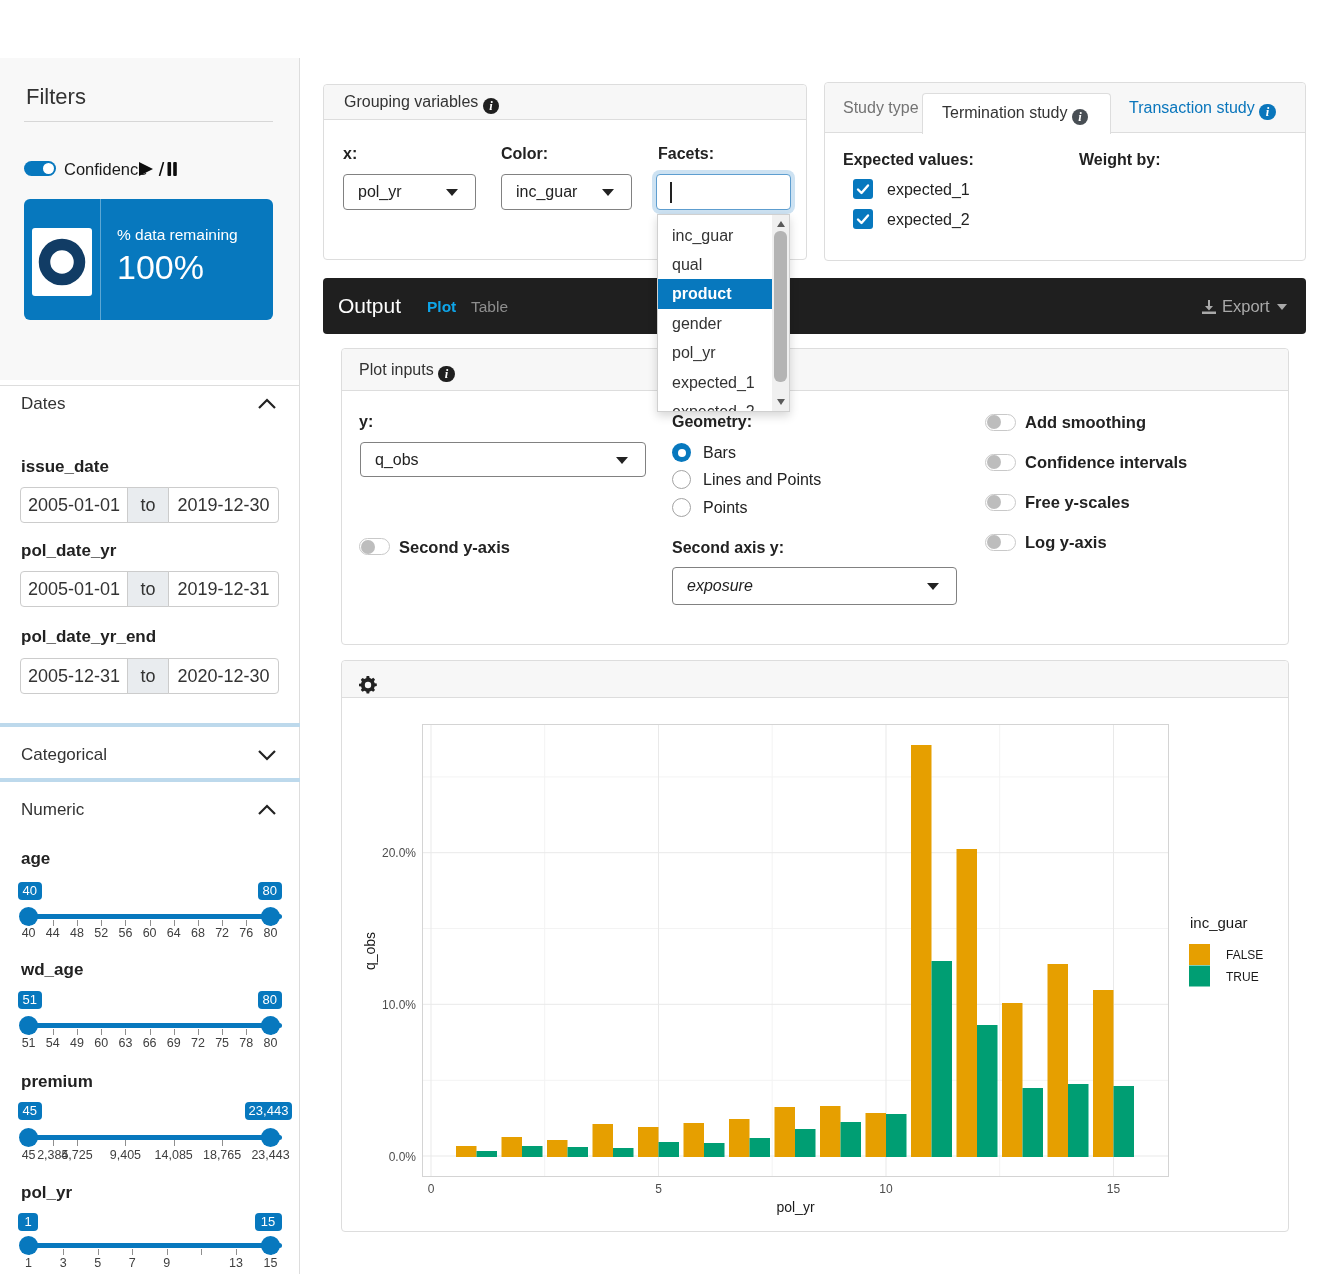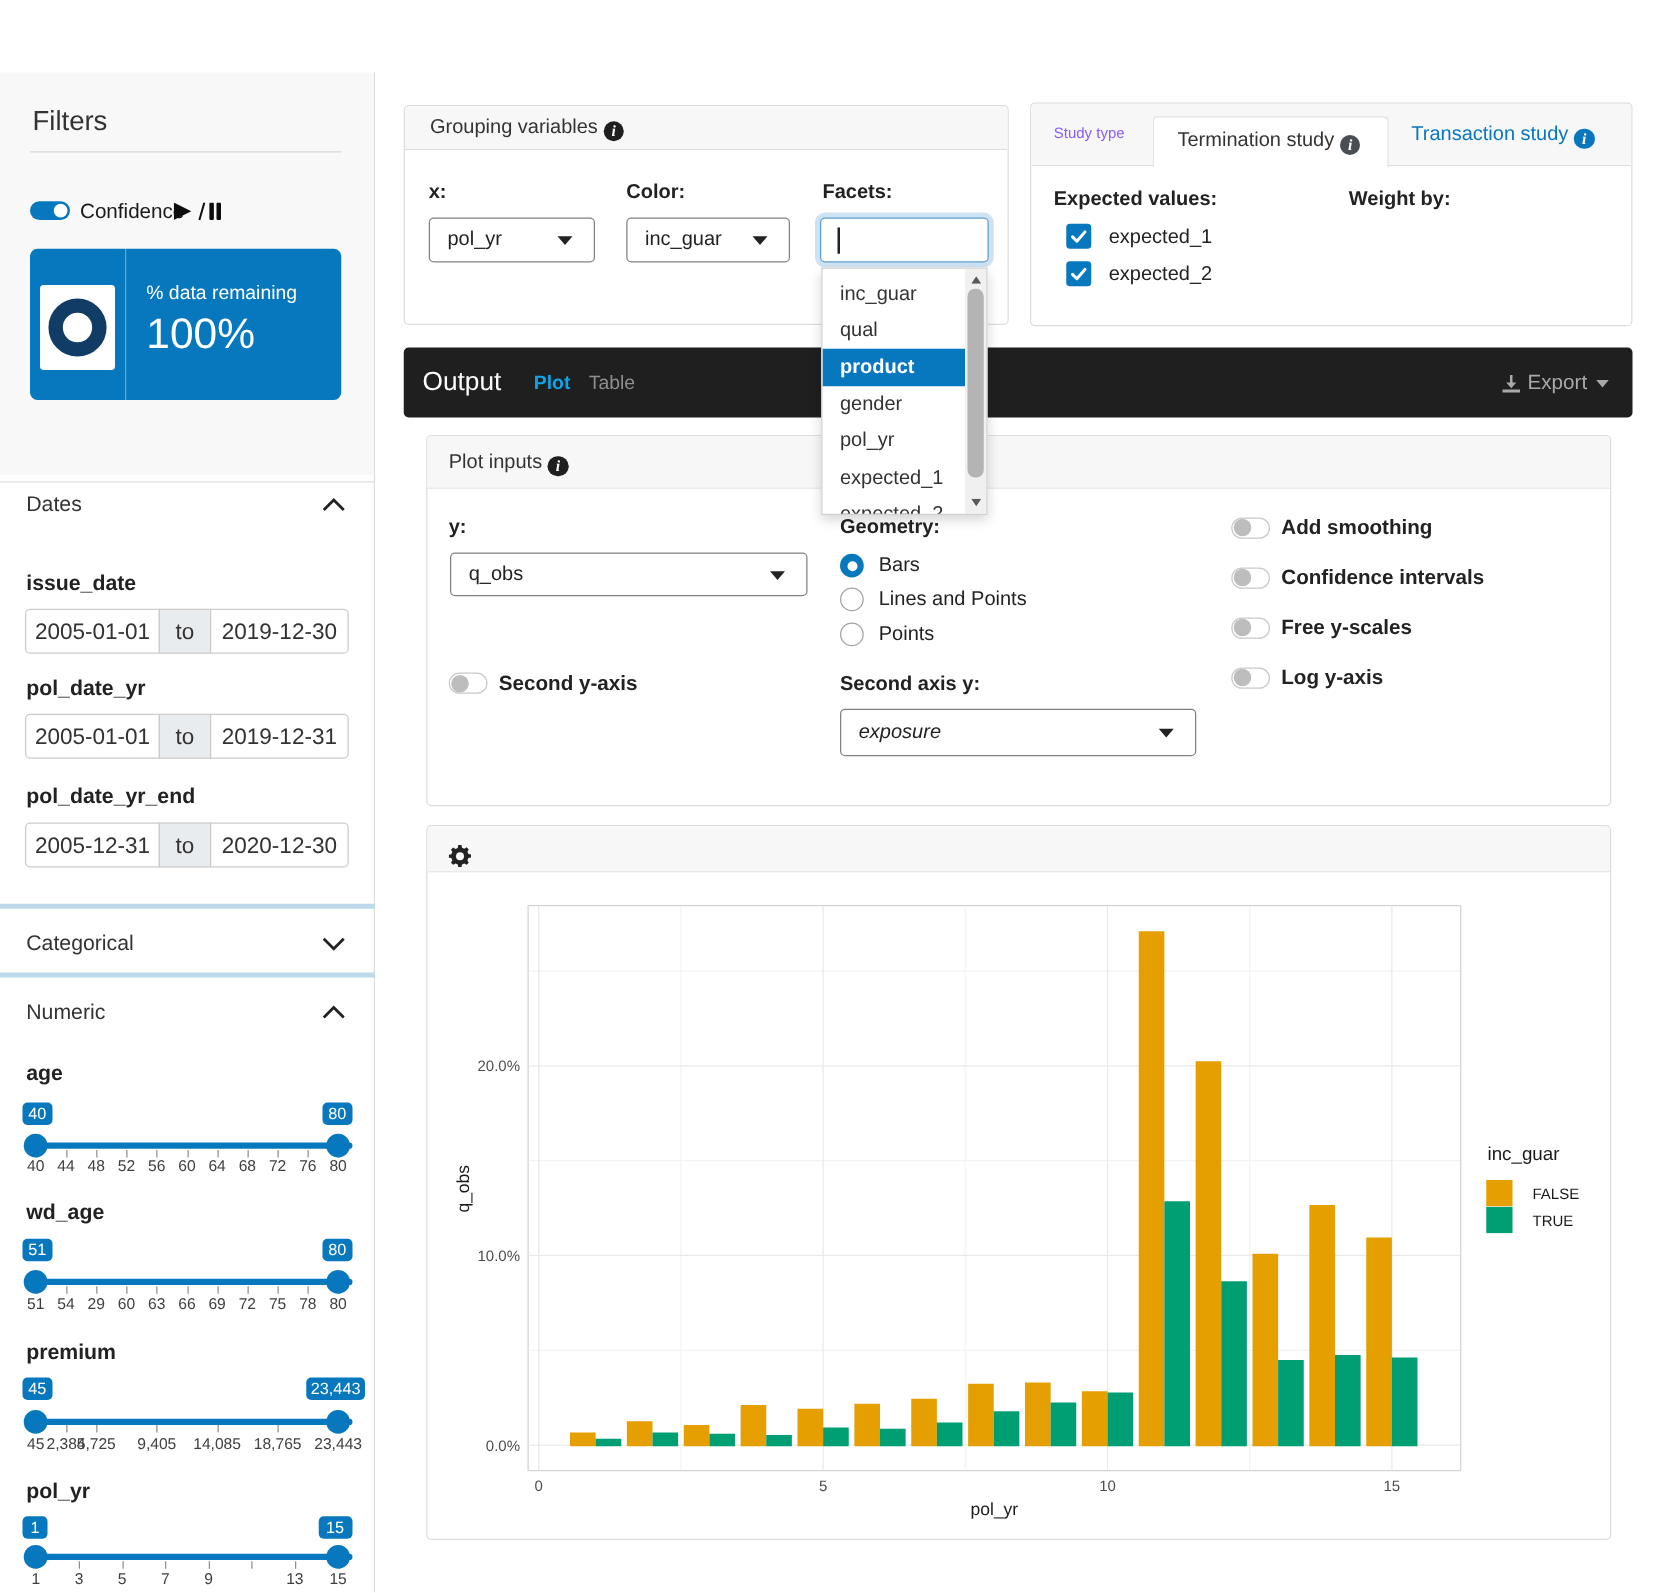--- a/index.html
+++ b/index.html
@@ -126,21 +126,21 @@
 <div class="shandle" style="left:261.0px; top:849.0px;"></div>
 <div class="slabel" style="top:902px;">wd_age</div>
 <div class="bubble" style="left:18px; top:933px; width:23.5px;">51</div>
 <div class="bubble" style="left:258.0px; top:933px; width:23.5px;">80</div>
 <div class="strack" style="top:965px;"></div>
 <div class="abs" style="left:28.6px; top:970.5px; width:1px; height:6px; background:#8f8f8f;"></div>
 <div class="ticklabel" style="left:28.6px; top:978px;">51</div>
 <div class="abs" style="left:52.8px; top:970.5px; width:1px; height:6px; background:#8f8f8f;"></div>
 <div class="ticklabel" style="left:52.8px; top:978px;">54</div>
 <div class="abs" style="left:77.0px; top:970.5px; width:1px; height:6px; background:#8f8f8f;"></div>
-<div class="ticklabel" style="left:77.0px; top:978px;">29</div>
+<div class="ticklabel" style="left:77.0px; top:978px;">49</div>
 <div class="abs" style="left:101.2px; top:970.5px; width:1px; height:6px; background:#8f8f8f;"></div>
 <div class="ticklabel" style="left:101.2px; top:978px;">60</div>
 <div class="abs" style="left:125.4px; top:970.5px; width:1px; height:6px; background:#8f8f8f;"></div>
 <div class="ticklabel" style="left:125.4px; top:978px;">63</div>
 <div class="abs" style="left:149.6px; top:970.5px; width:1px; height:6px; background:#8f8f8f;"></div>
 <div class="ticklabel" style="left:149.6px; top:978px;">66</div>
 <div class="abs" style="left:173.7px; top:970.5px; width:1px; height:6px; background:#8f8f8f;"></div>
 <div class="ticklabel" style="left:173.7px; top:978px;">69</div>
 <div class="abs" style="left:197.9px; top:970.5px; width:1px; height:6px; background:#8f8f8f;"></div>
 <div class="ticklabel" style="left:197.9px; top:978px;">72</div>
@@ -211,21 +211,21 @@
   <div class="sel" style="left:177px; top:89px; width:131px; height:36px;">
           <span class="txt">inc_guar</span>
           <span class="caret" style="right:17px;"></span>
         </div>
   <div class="sel" style="left:332px; top:89px; width:135px; height:36px; border:1px solid #5e9ed0; box-shadow:0 0 0 4px #cde2f2;">
           <div class="abs" style="left:13px; top:7px; width:1.5px; height:21px; background:#222;"></div>
         </div>
 </div>
 <div class="card" style="left:824px; top:82px; width:482px; height:179px;">
   <div class="cardhead" style="height:50px;"></div>
-  <div class="abs" style="left:18px; top:16px; font-size:12px; color:#8b5cf6;">Study type</div>
+  <div class="abs" style="left:18px; top:16px; font-size:16px; color:#737373;">Study type</div>
   <div class="abs" style="left:304px; top:16px; font-size:16px; color:#0a76bc;">Transaction study <span class="infoi" style="background:#0a76bc;">i</span></div>
   <div class="abs" style="left:97px; top:10px; width:189px; height:41px; background:#fff; border:1px solid #ddd; border-bottom:none; border-radius:4px 4px 0 0;"></div>
   <div class="abs" style="left:117px; top:21px; font-size:16px; color:#333;">Termination study <span class="infoi" style="background:#484e54;">i</span></div>
   <div class="lbl" style="left:18px; top:68px;">Expected values:</div>
   <div class="chk" style="left:28px; top:96px;">
           <svg width="16" height="16" viewBox="0 0 16 16">
             <path d="M3 8.5 L6.5 12 L13 4.5" fill="none" stroke="#fff" stroke-width="2.4" stroke-linecap="round" stroke-linejoin="round"></path>
           </svg>
         </div>
   <div class="abs" style="left:62px; top:98px; font-size:16px; color:#222;">expected_1</div>

